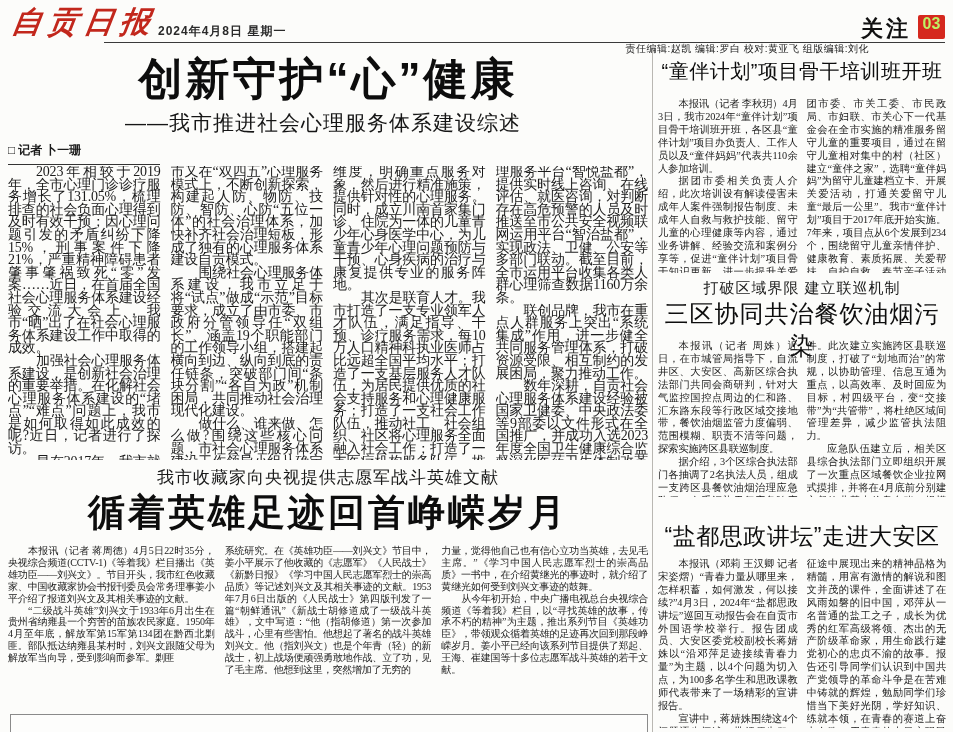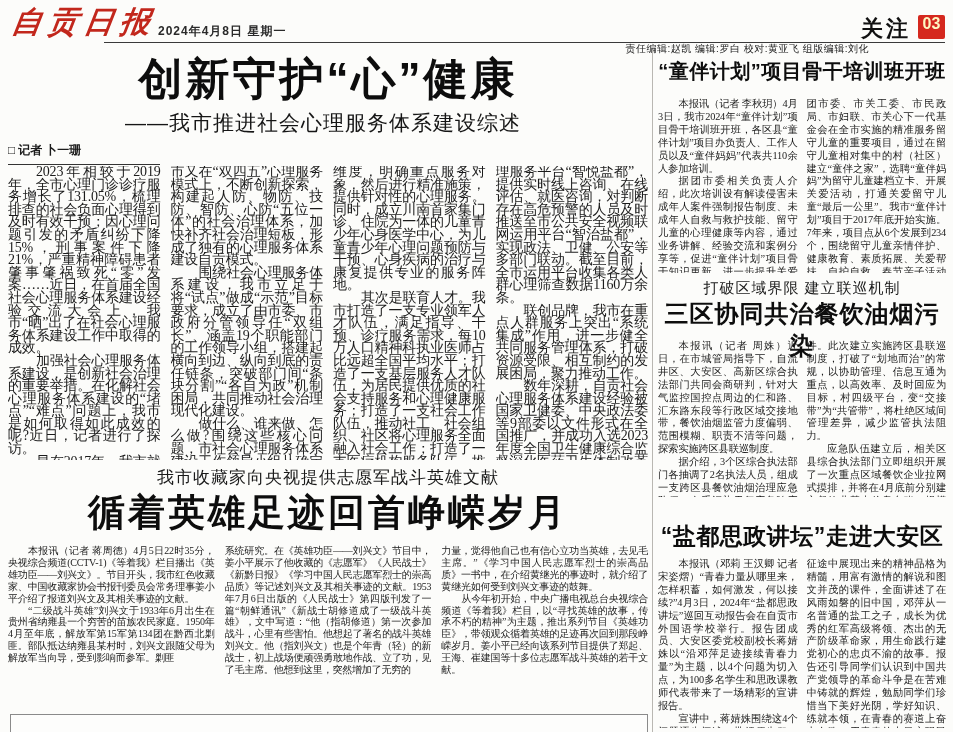--- a/index.html
+++ b/index.html
@@ -26,21 +26,21 @@
     font:400 10px "Liberation Sans","DejaVu Sans",sans-serif; color:#222;
     letter-spacing:0.5px; white-space:nowrap;margin-left:16px;
   }
   .section {
     position:absolute; right:42px; top:14px;
     font:700 22px "Liberation Sans","DejaVu Sans",sans-serif; color:#111;
     letter-spacing:3px;
   }
   .pagenum {
     position:absolute; right:8px; top:15px; width:27px; height:24px;
-    background:#d5281e; color:#fef9c3; text-align:center; line-height:24px;
+    background:#d5281e; color:#bef264; text-align:center; line-height:24px;
     font:700 16px "Liberation Sans","DejaVu Sans",sans-serif; border-radius:2px;
   }
   .header-rule { position:absolute; left:104px; right:8px; top:42px; border-top:1.5px solid #3a3a3a; }
   .vdivider { position:absolute; left:652px; top:50px; bottom:0; border-left:1px solid #b9b7b2; }
 
   
   .col { flex:1; overflow:hidden; text-align:justify; }
   .col p { margin:0; text-indent:2em; }
   .col p.cont { text-indent:0; }
 
@@ -80,21 +80,21 @@
     position:absolute; left:8px; top:545px; width:640px; height:152px;
     display:flex; gap:10px; font-size:10px; line-height:11.9px; letter-spacing:-0.2px;
   }
   .bottom-box {
     position:absolute; left:10px; top:714px; width:636px; height:30px;
     border:1px solid #8a8a8a; background:#fdfdfc;
   }
 
   
   .r-headline { position:absolute; left:658px; width:288px; margin:0; text-align:center;
-    font-family:"Liberation Sans","DejaVu Sans",sans-serif; font-weight:700; color:#0d0d0d; }
+    font-family:"Liberation Sans","DejaVu Sans",sans-serif; font-weight:400; color:#0d0d0d; }
   .r1-headline { top:58px; font-size:20px; letter-spacing:0.5px; }
   .r1-body { position:absolute; left:658px; top:98px; width:288px; height:175px;
     display:flex; gap:9px; font-size:10.3px; line-height:12.9px; letter-spacing:-0.2px; }
   .r2-kicker { position:absolute; left:658px; top:279px; width:288px; text-align:center;
     font:400 15px "Liberation Sans","DejaVu Sans",sans-serif; letter-spacing:1px; }
   .r2-headline { top:298px; font-size:24px; letter-spacing:1px; }
   .r2-body { position:absolute; left:658px; top:340px; width:288px; height:157px;
     display:flex; gap:9px; font-size:10.3px; line-height:12.9px; letter-spacing:-0.2px; }
   .r3-headline { top:521px; font-size:23px; letter-spacing:0.5px; }
   .r3-body { position:absolute; left:658px; top:558px; width:288px; height:170px;

